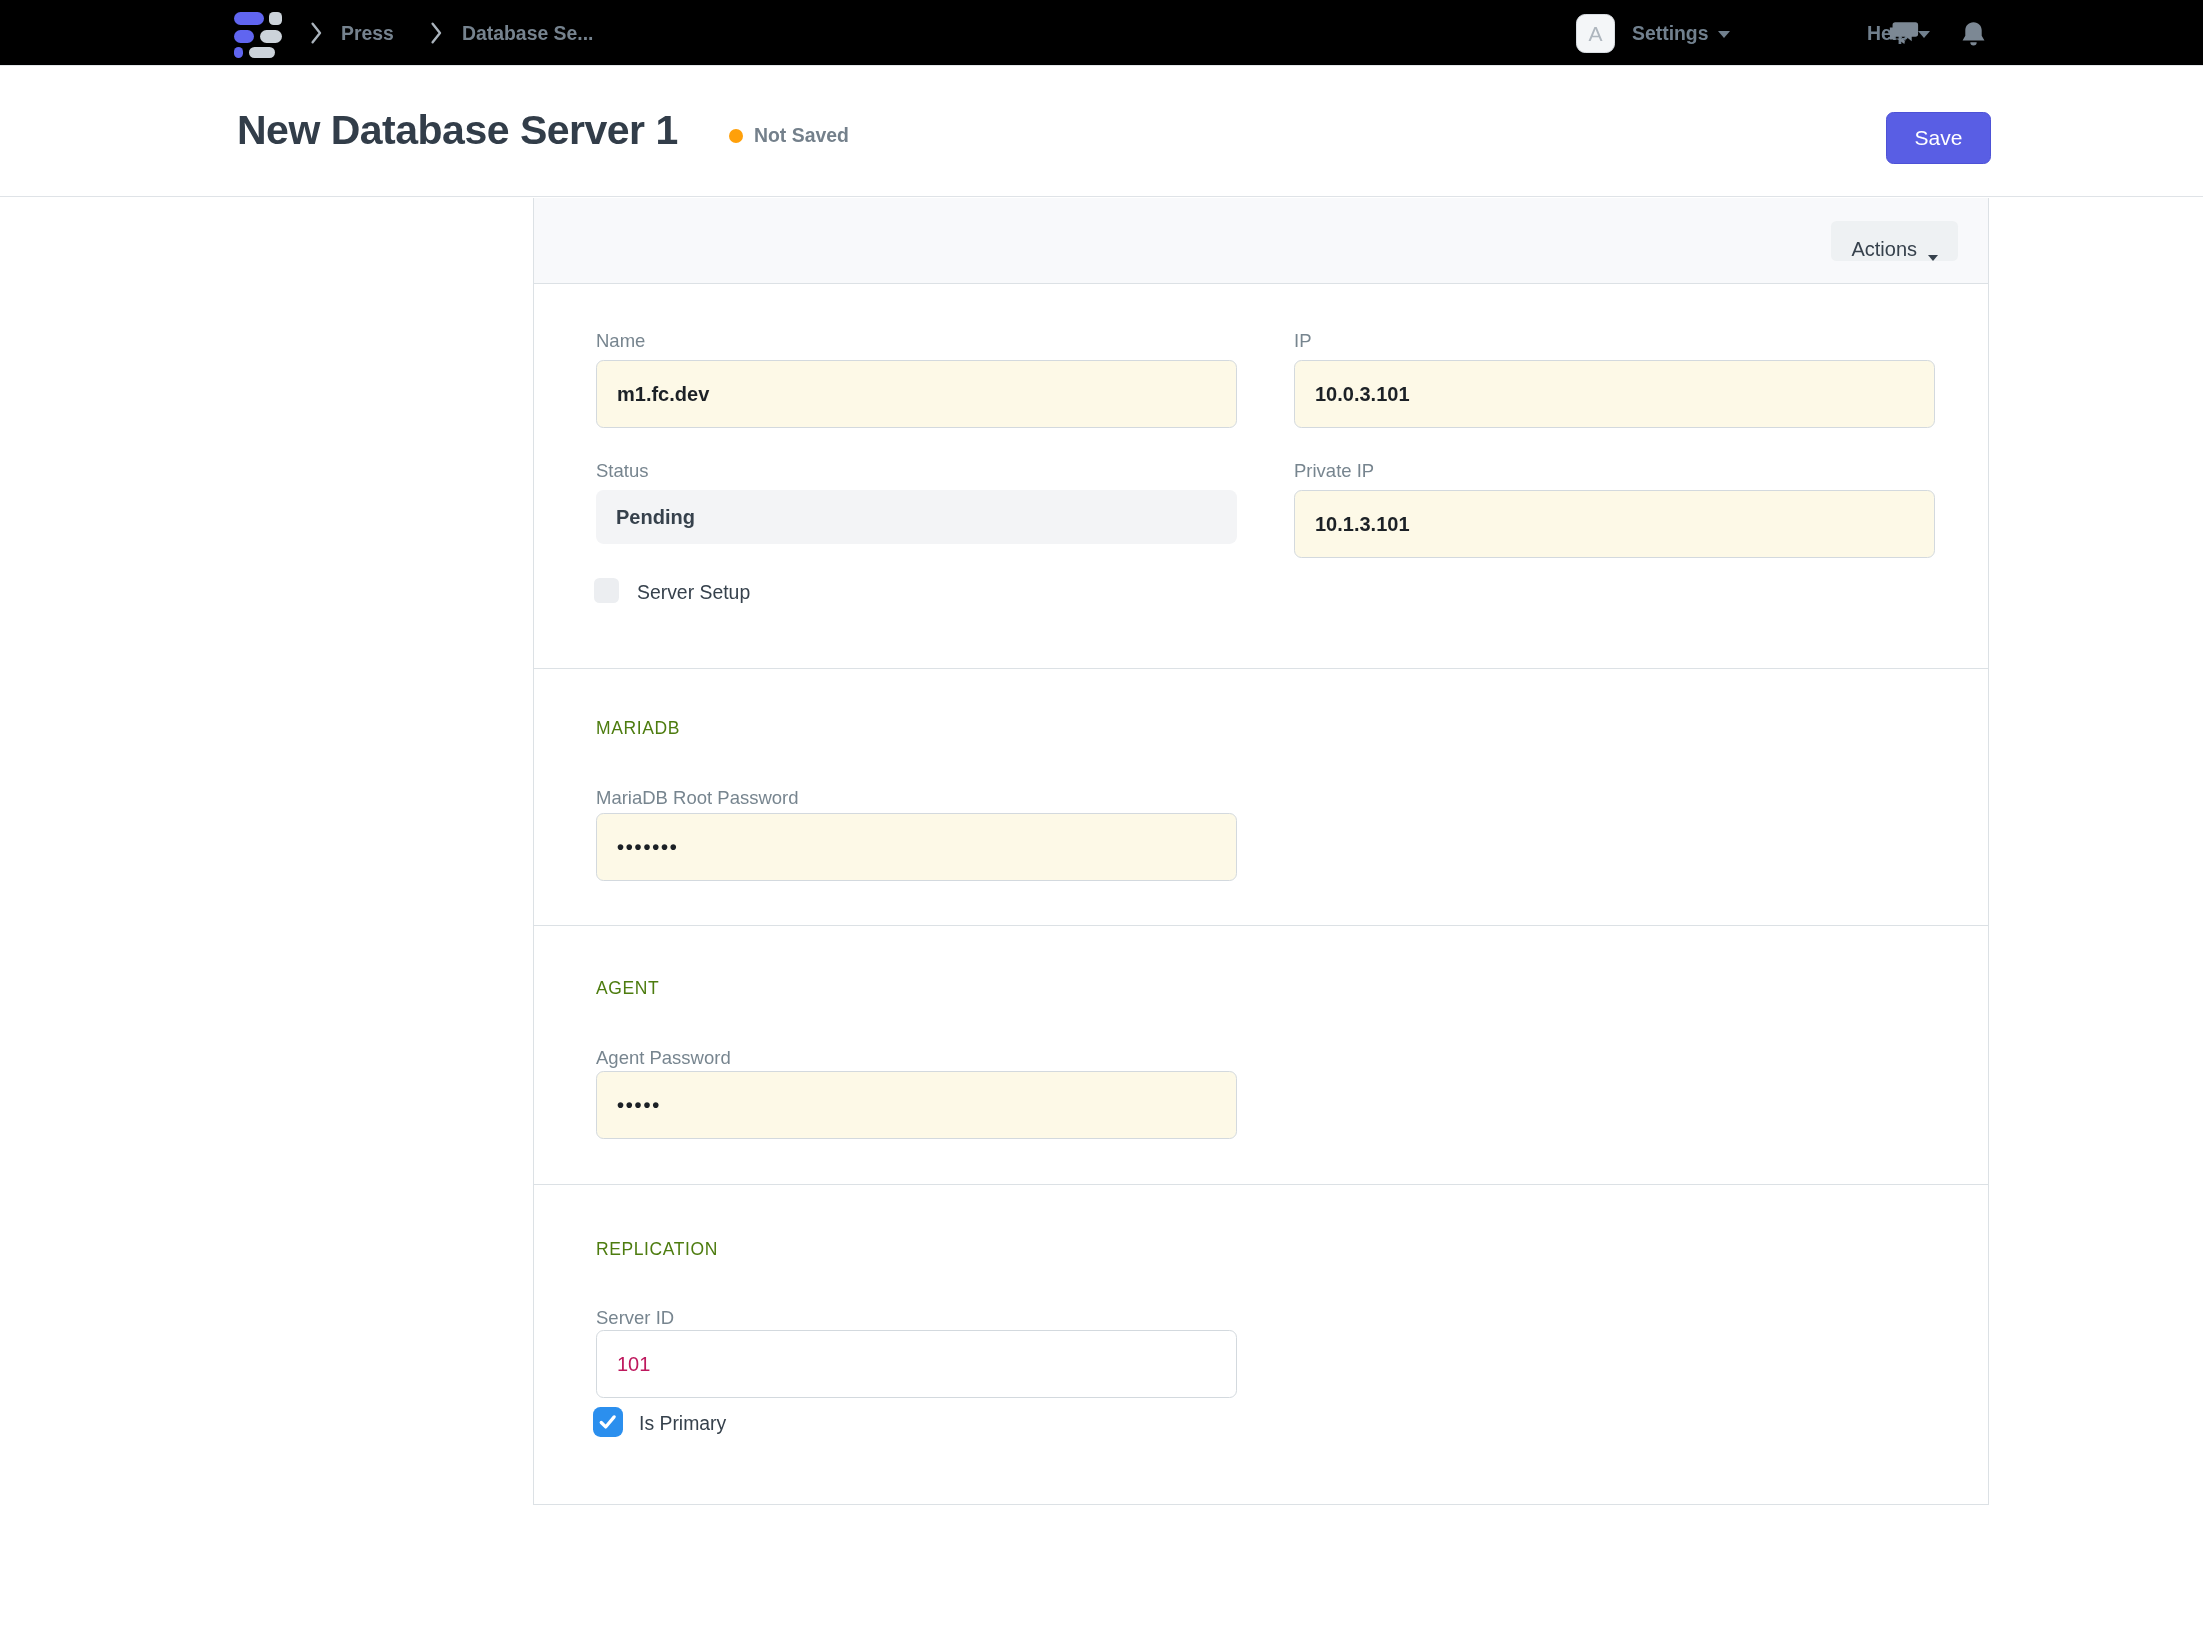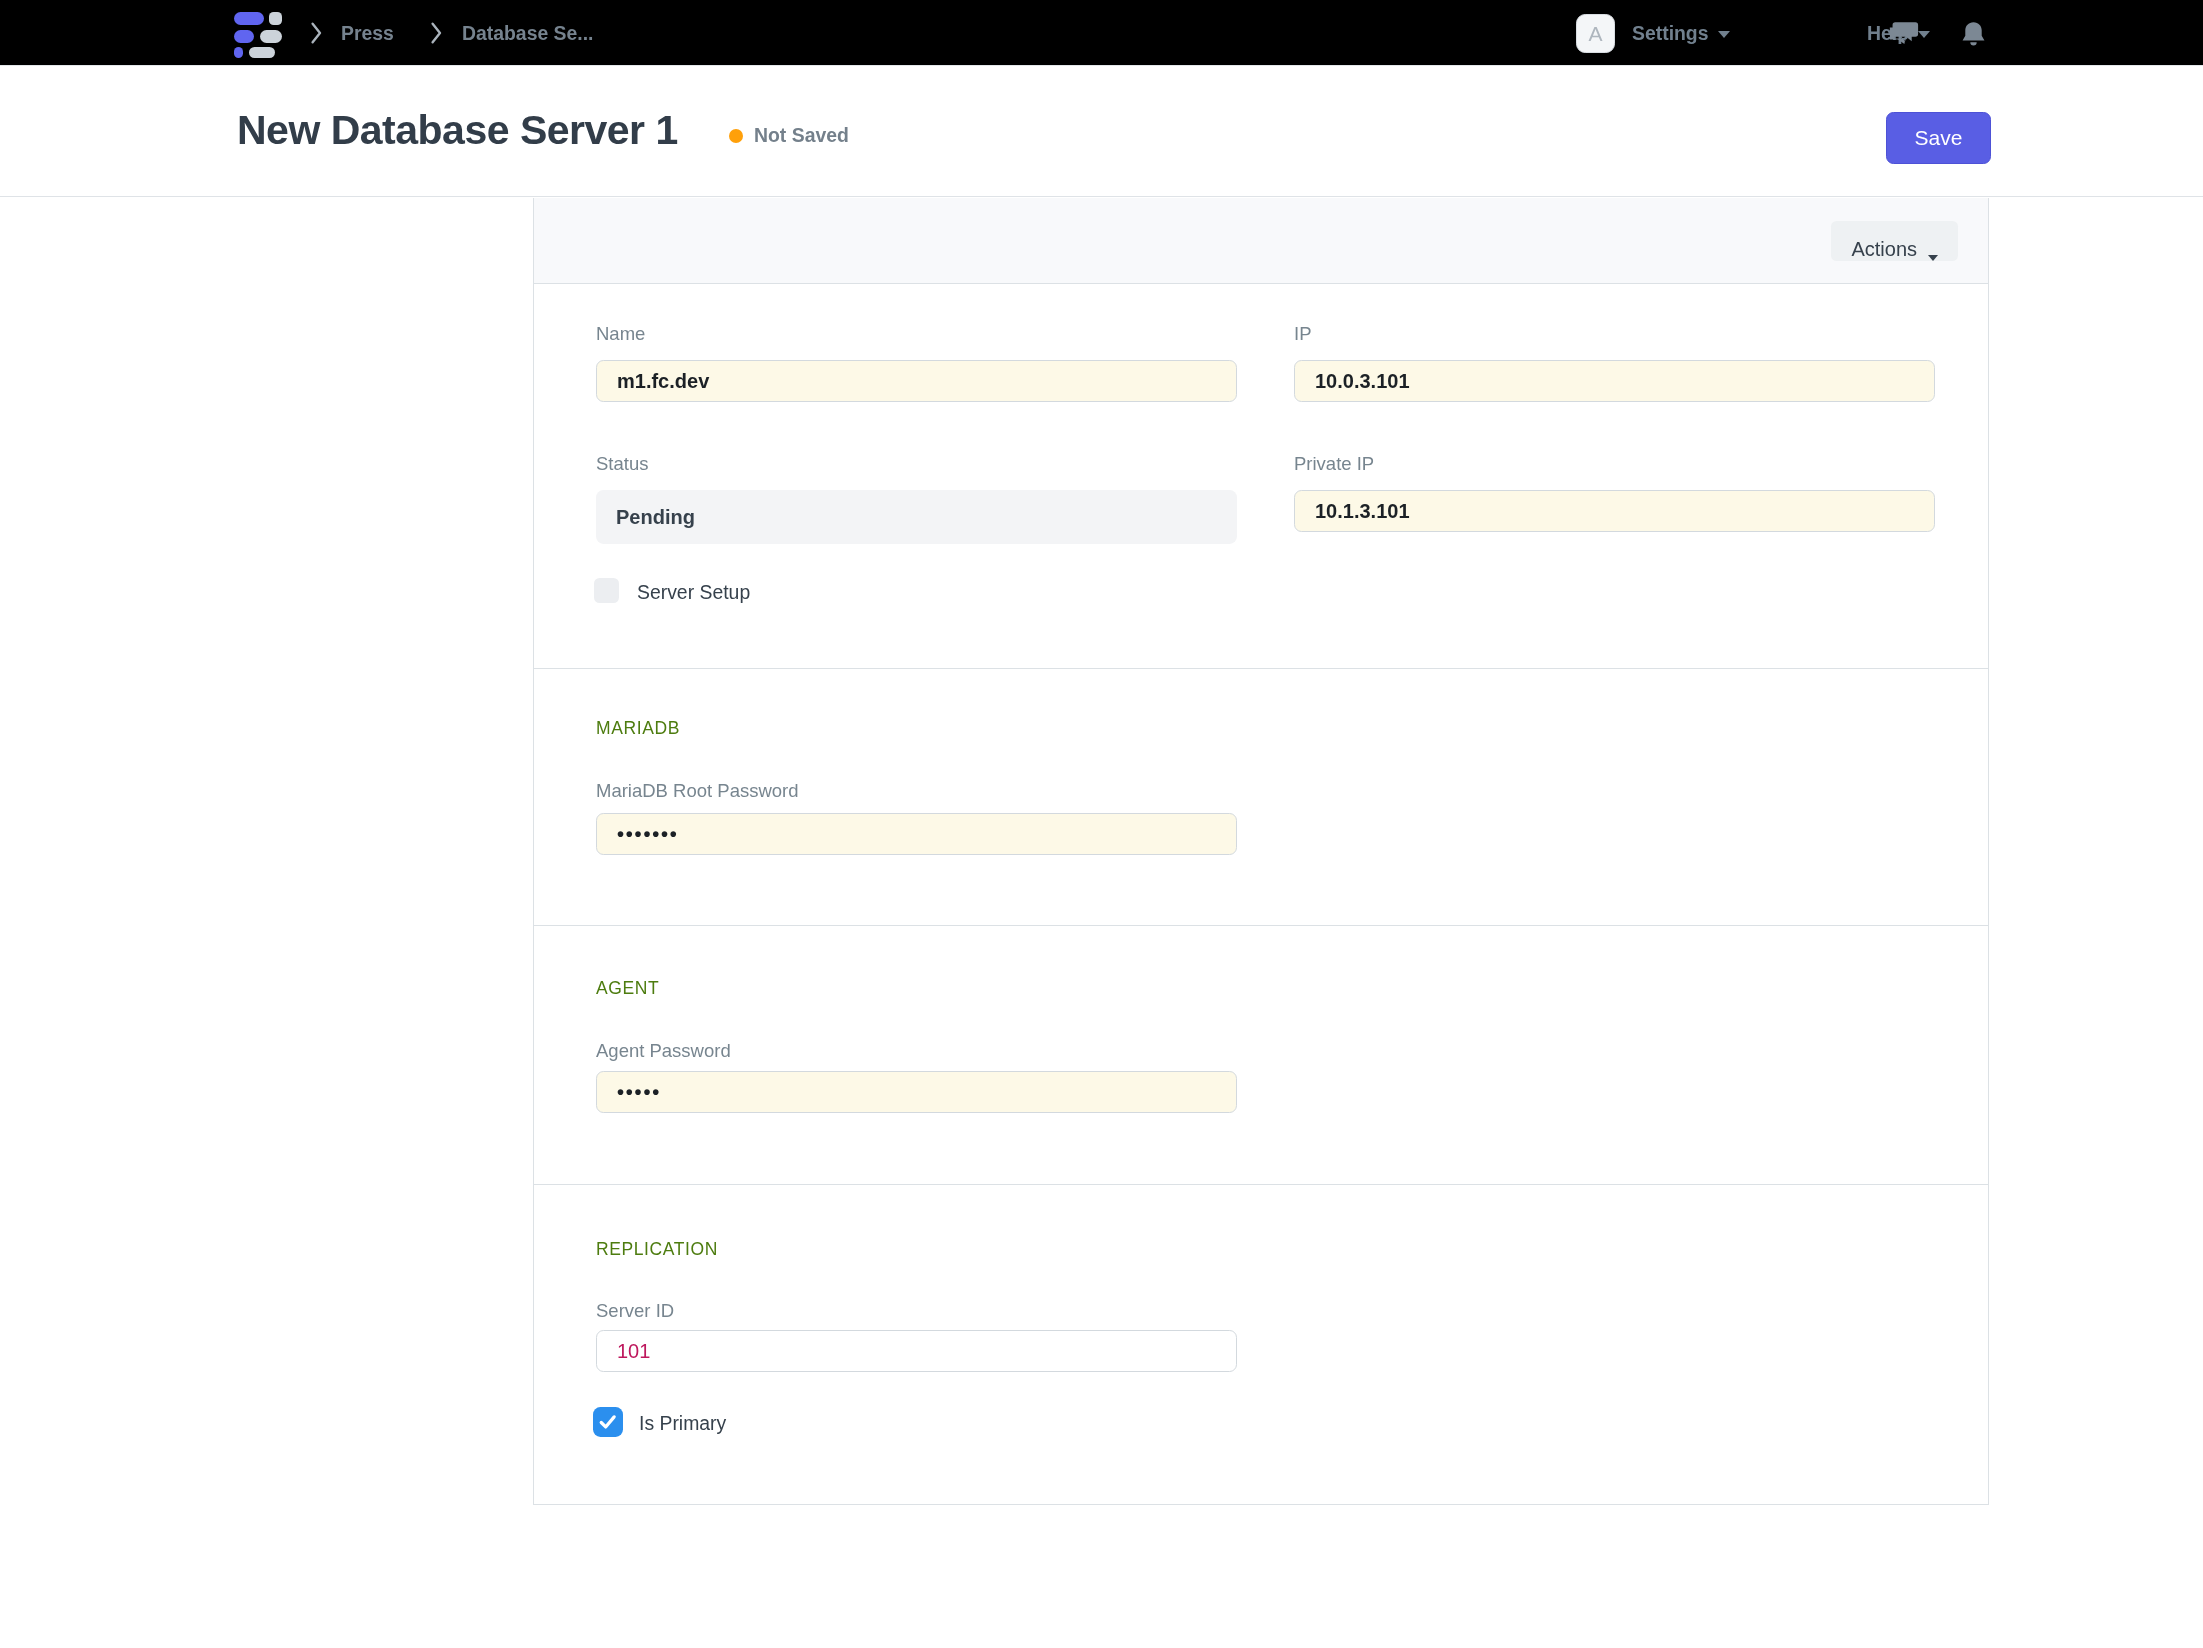--- a/index.html
+++ b/index.html
@@ -93,25 +93,25 @@
     position:absolute; right:30px; top:23px; height:40px; padding:0 20px;
     background:#eef1f3; border:none; border-radius:5.5px;
     font-family:"Liberation Sans", sans-serif; font-size:20px; color:#36414c;
     display:flex; align-items:flex-end; gap:9.2px; cursor:pointer;
   }
   .actions-btn .caret-down { border-top-color:#36414c; margin-left:1.8px; border-left-width:5.5px; border-right-width:5.5px; border-top-width:6.5px; }
 
   .divider { position:absolute; left:0; width:100%; border-top:0.9px solid #dce1e5; }
   .div-1 { top:470px; } .div-2 { top:727px; } .div-3 { top:986px; }
 
-  .field-label { position:absolute; font-size:18.5px; color:#77858f; white-space:nowrap; }
+  .field-label { position:absolute; font-size:18.5px; color:#77858f; white-space:nowrap;margin-top:7px; }
   .section-heading { position:absolute; font-size:17.5px; color:#4d7c0f; letter-spacing:0.6px; white-space:nowrap; }
 
   .input {
-    position:absolute; width:641px; height:42px; border-radius:7.4px;
+    position:absolute; width:641px; height:68px; border-radius:7.4px;
     border:0.9px solid #d3d9de; background:#fdf9e7;
     font-family:"Liberation Sans", sans-serif; font-size:20px; font-weight:700; color:#1c2126;
     padding:16px 20px; outline:none;
   }
   .input.plain { background:#ffffff; font-weight:400; color:#be185d; }
   .readonly-box {
     position:absolute; width:641px; height:54px; border-radius:7.4px; background:#f3f4f6;
     display:flex; align-items:center; padding:0 20px;
     font-size:20px; font-weight:700; color:#36414c;
   }

